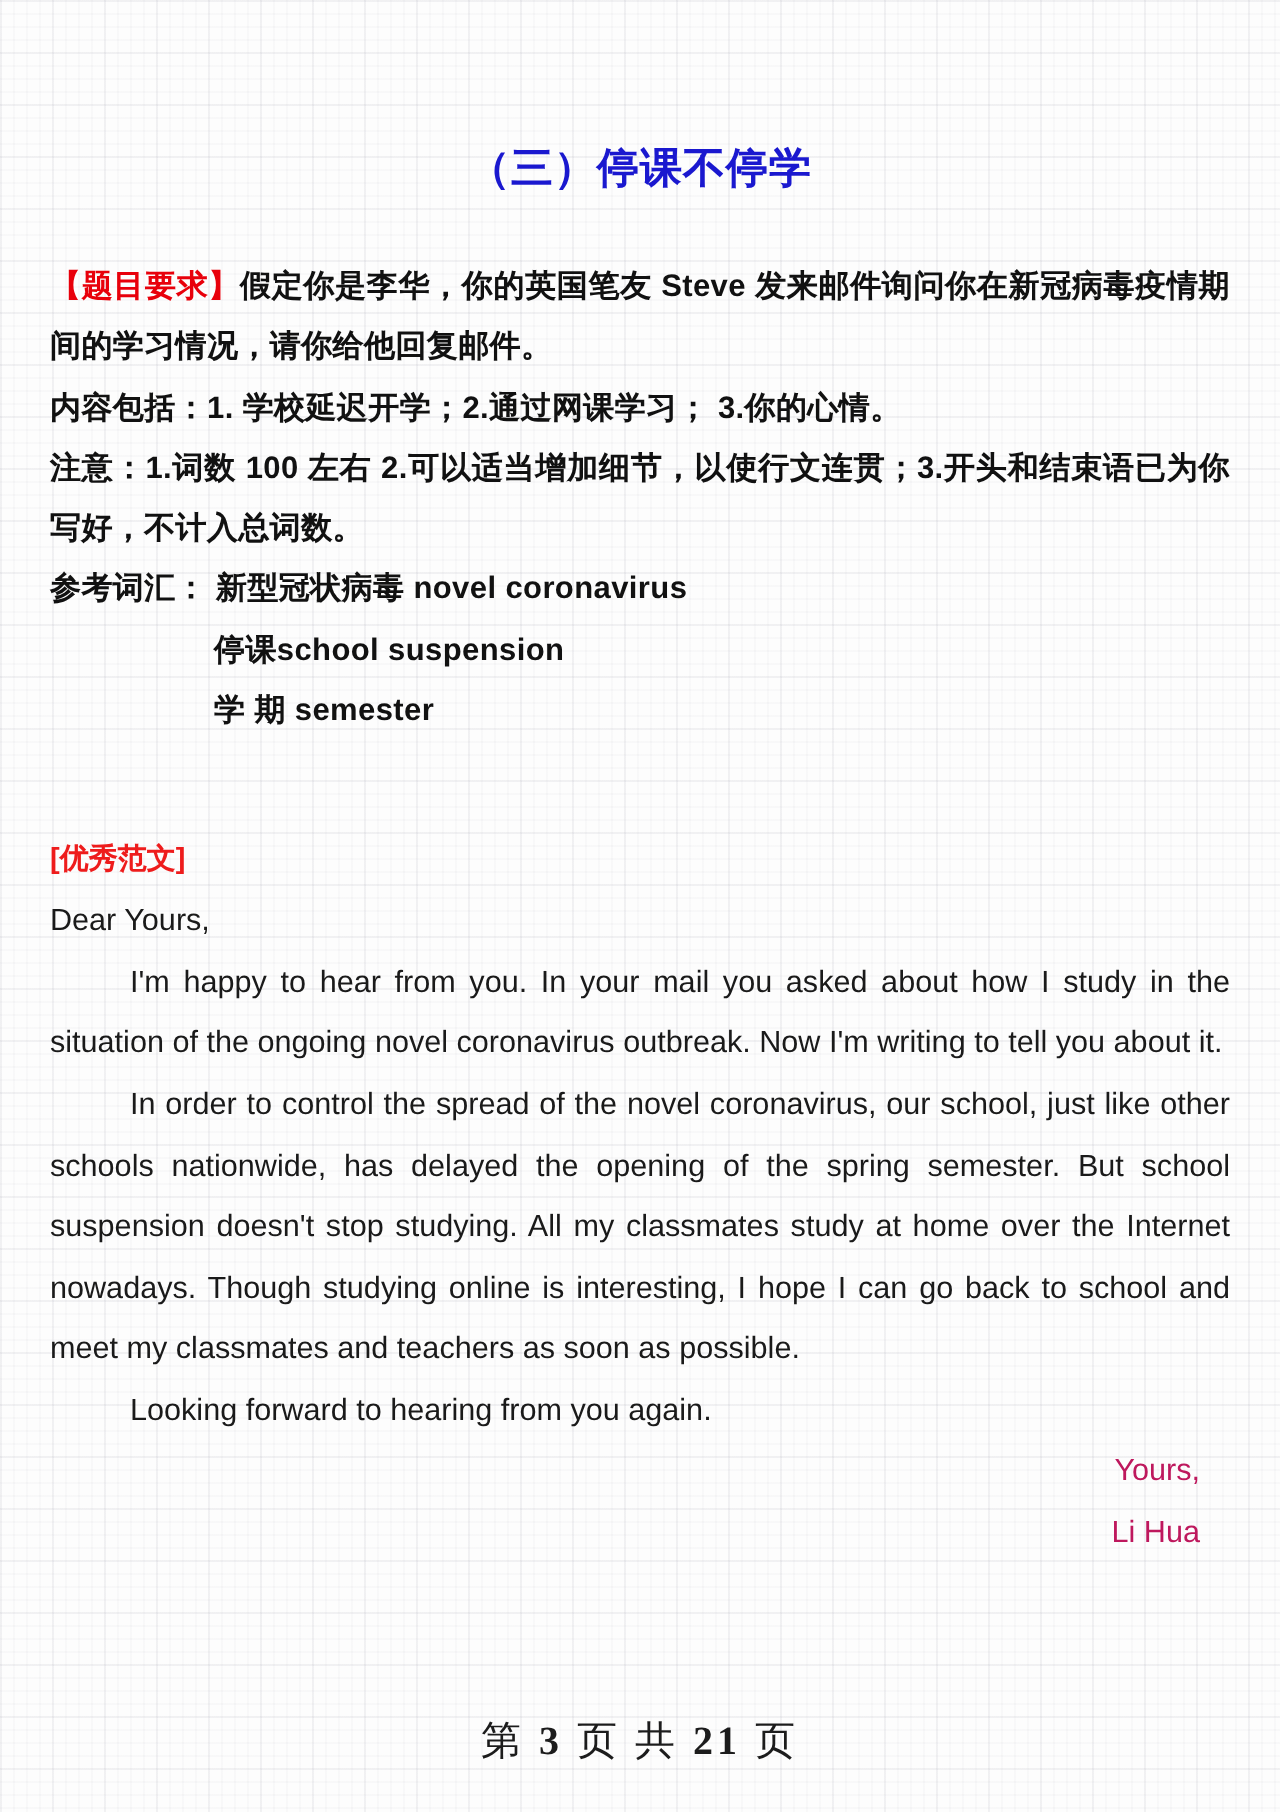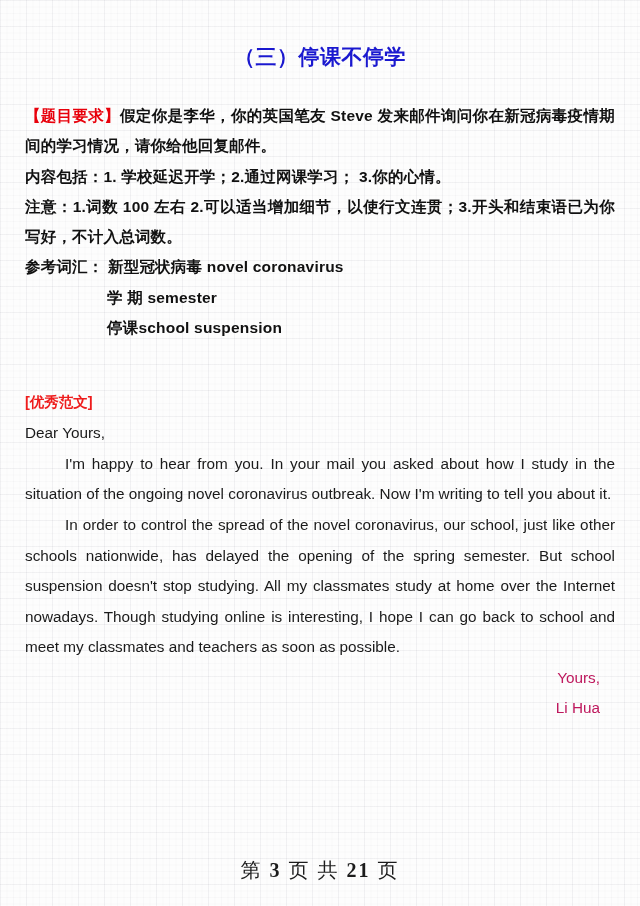--- a/index.html
+++ b/index.html
@@ -40,21 +40,21 @@
   }
 
   
   .doc-title {
     text-align: center;
     color: #1a18cf;
     font-weight: bold;
     font-size: 21px;
     letter-spacing: 0.5px;
     margin: 0;
-    padding-top: 44px;
+    padding-top: 72px;
     line-height: 1.2;
   }
 
   
   .prompt-block {
     margin-top: 32px;
     font-size: 15.5px;
     font-weight: bold;
     color: #111111;
     line-height: 1.95;
@@ -140,32 +140,33 @@
   <div class="prompt-block">
 
     <div class="prompt-line"><span class="req-tag">【题目要求】</span><span>假定你是李华，你的英国笔友 Steve 发来邮件询问你在新冠病毒疫情期间的学习情况，请你给他回复邮件。</span></div>
 
     <div class="prompt-line">内容包括：1. 学校延迟开学；2.通过网课学习； 3.你的心情。</div>
 
     <div class="prompt-line">注意：1.词数 100 左右 2.可以适当增加细节，以使行文连贯；3.开头和结束语已为你写好，不计入总词数。</div>
 
     <div class="prompt-line vocab-line"><span>参考词汇：</span> <span>新型冠状病毒 novel coronavirus</span></div>
 
+    <div class="prompt-line vocab-line"><span class="vocab-indent"></span><span>停课school suspension</span></div>
+
     <div class="prompt-line vocab-line"><span class="vocab-indent"></span><span>学 期 semester</span></div>
-
-    <div class="prompt-line vocab-line"><span class="vocab-indent"></span><span>停课school suspension</span></div>
 
   </div>
 
   <div class="essay-label">[优秀范文]</div>
 
   <div class="essay">
     <p class="salutation">Dear Yours,</p>
     <p class="indented">I'm happy to hear from you. In your mail you asked about how I study in the situation of the ongoing novel coronavirus outbreak. Now I'm writing to tell you about it.</p>
     <p class="indented">In order to control the spread of the novel coronavirus, our school, just like other schools nationwide, has delayed the opening of the spring semester. But school suspension doesn't stop studying. All my classmates study at home over the Internet nowadays. Though studying online is interesting, I hope I can go back to school and meet my classmates and teachers as soon as possible.</p>
+    <p class="closing">Looking forward to hearing from you again.</p>
   </div>
 
   <div class="sign-off">
     <div>Yours,</div>
     <div>Li Hua</div>
   </div>
 
 </div>
 
 <div class="page-footer"><span>第</span>

